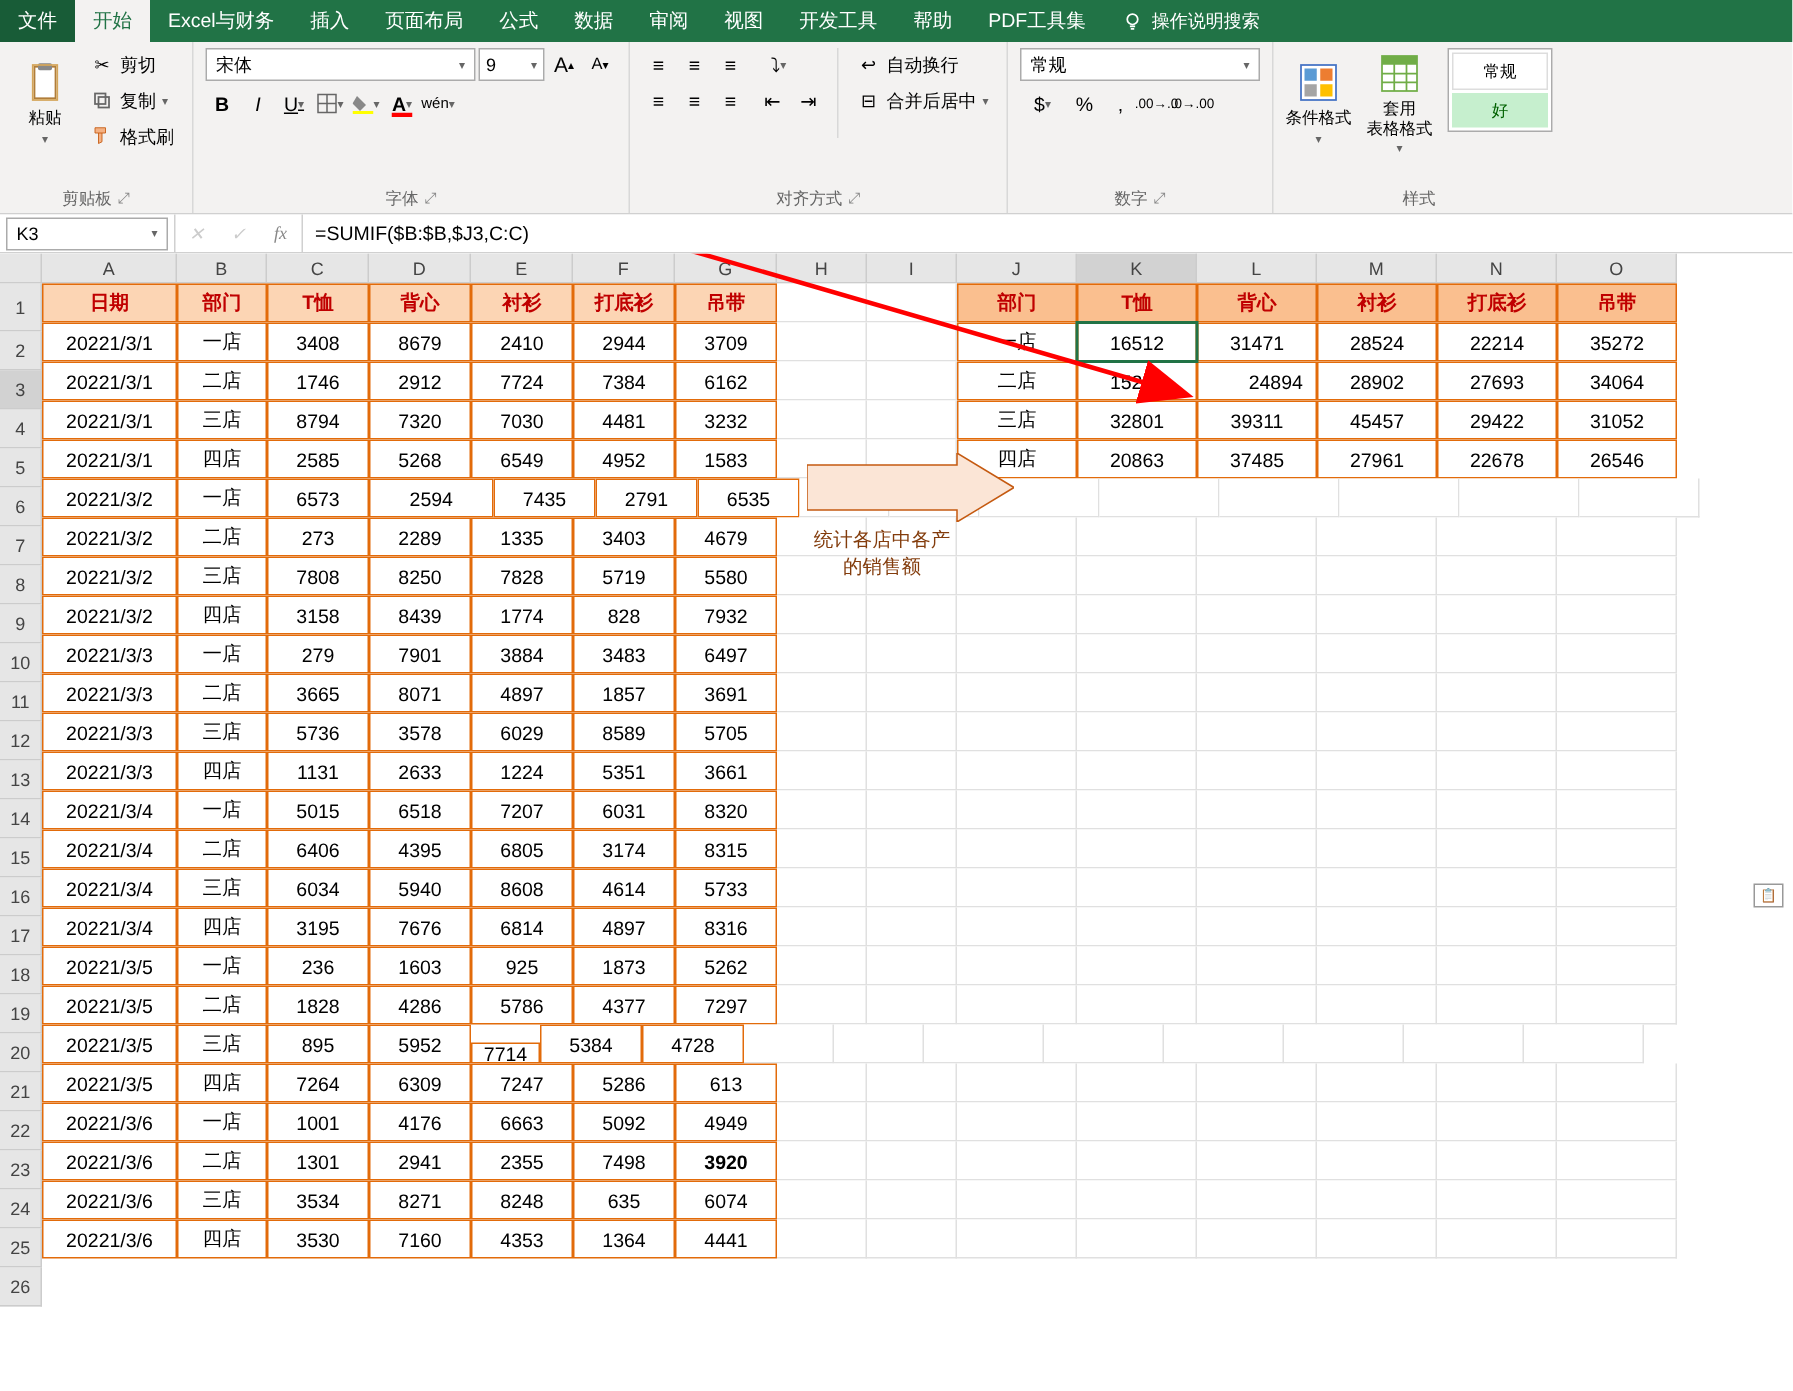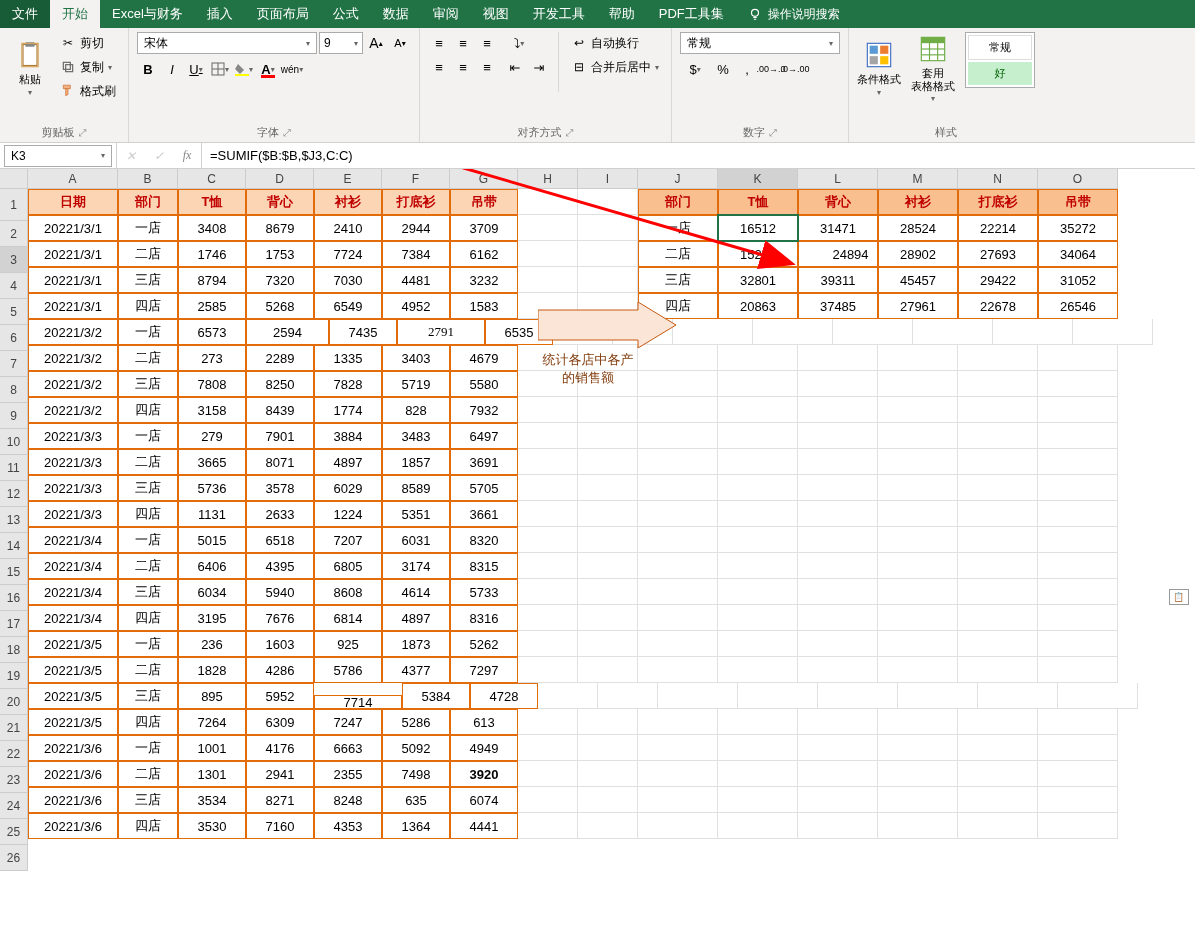--- a/index.html
+++ b/index.html
@@ -407,21 +407,21 @@
         <div class="cell data-sum active-cell" style="width: 80px;">16512</div>
         <div class="cell data-sum" style="width: 80px;">31471</div>
         <div class="cell data-sum" style="width: 80px;">28524</div>
         <div class="cell data-sum" style="width: 80px;">22214</div>
         <div class="cell data-sum" style="width: 80px;">35272</div>
       </div>
       <div class="row">
         <div class="cell data-main" style="width: 90px;">20221/3/1</div>
         <div class="cell data-main" style="width: 60px;">二店</div>
         <div class="cell data-main" style="width: 68px;">1746</div>
-        <div class="cell data-main" style="width: 68px;">1753</div>
+        <div class="cell data-main" style="width: 68px;">2912</div>
         <div class="cell data-main" style="width: 68px;">7724</div>
         <div class="cell data-main" style="width: 68px;">7384</div>
         <div class="cell data-main" style="width: 68px;">6162</div>
         <div class="cell " style="width: 60px;"></div>
         <div class="cell " style="width: 60px;"></div>
         <div class="cell data-sum" style="width: 80px;">二店</div>
         <div class="cell data-sum" style="width: 80px;">15219</div>
         <div class="cell data-sum" style="width: 80px; padding-left: 29px;">24894</div>
         <div class="cell data-sum" style="width: 80px;">28902</div>
         <div class="cell data-sum" style="width: 80px;">27693</div>
@@ -460,21 +460,21 @@
         <div class="cell data-sum" style="width: 80px;">27961</div>
         <div class="cell data-sum" style="width: 80px;">22678</div>
         <div class="cell data-sum" style="width: 80px;">26546</div>
       </div>
       <div class="row">
         <div class="cell data-main" style="width: 90px;">20221/3/2</div>
         <div class="cell data-main" style="width: 60px;">一店</div>
         <div class="cell data-main" style="width: 68px;">6573</div>
         <div class="cell data-main" style="width: 83px;">2594</div>
         <div class="cell data-main" style="width: 68px;">7435</div>
-        <div class="cell data-main" style="width: 88px; font-family: Liberation Serif, serif;">2791</div>
+        <div class="cell data-main" style="width: 68px;">2791</div>
         <div class="cell data-main" style="width: 68px;">6535</div>
         <div class="cell " style="width: 60px;"></div>
         <div class="cell " style="width: 60px;"></div>
         <div class="cell " style="width: 80px;"></div>
         <div class="cell " style="width: 80px;"></div>
         <div class="cell " style="width: 80px;"></div>
         <div class="cell " style="width: 80px;"></div>
         <div class="cell " style="width: 80px;"></div>
         <div class="cell " style="width: 80px;"></div>
       </div>
@@ -697,21 +697,21 @@
         <div class="cell " style="width: 80px;"></div>
         <div class="cell " style="width: 80px;"></div>
         <div class="cell " style="width: 80px;"></div>
         <div class="cell " style="width: 80px;"></div>
       </div>
       <div class="row">
         <div class="cell data-main" style="width: 90px;">20221/3/5</div>
         <div class="cell data-main" style="width: 60px;">三店</div>
         <div class="cell data-main" style="width: 68px;">895</div>
         <div class="cell data-main" style="width: 68px;">5952</div>
-        <div class="cell data-main" style="width: 88px; margin-top: 12px;">7714</div>
+        <div class="cell data-main" style="width: 46px; margin-top: 12px;">7714</div>
         <div class="cell data-main" style="width: 68px;">5384</div>
         <div class="cell data-main" style="width: 68px;">4728</div>
         <div class="cell " style="width: 60px;"></div>
         <div class="cell " style="width: 60px;"></div>
         <div class="cell " style="width: 80px;"></div>
         <div class="cell " style="width: 80px;"></div>
         <div class="cell " style="width: 80px;"></div>
         <div class="cell " style="width: 80px;"></div>
         <div class="cell " style="width: 80px;"></div>
         <div class="cell " style="width: 80px;"></div>

